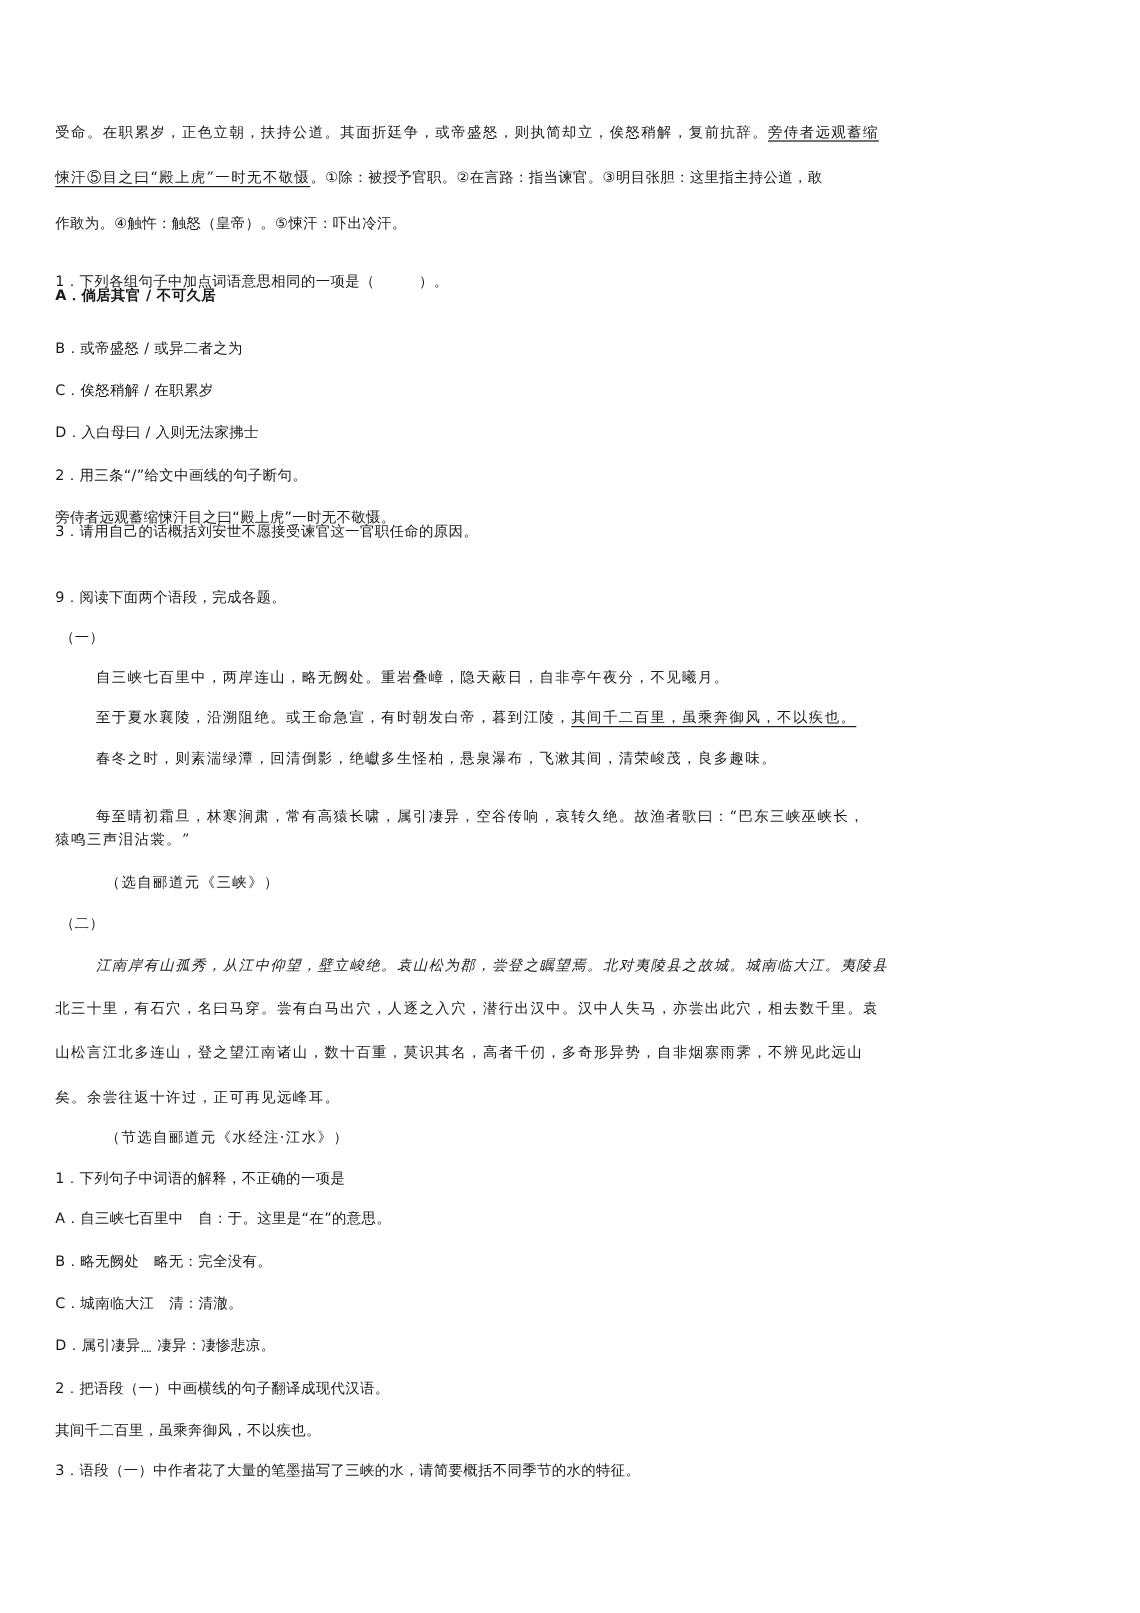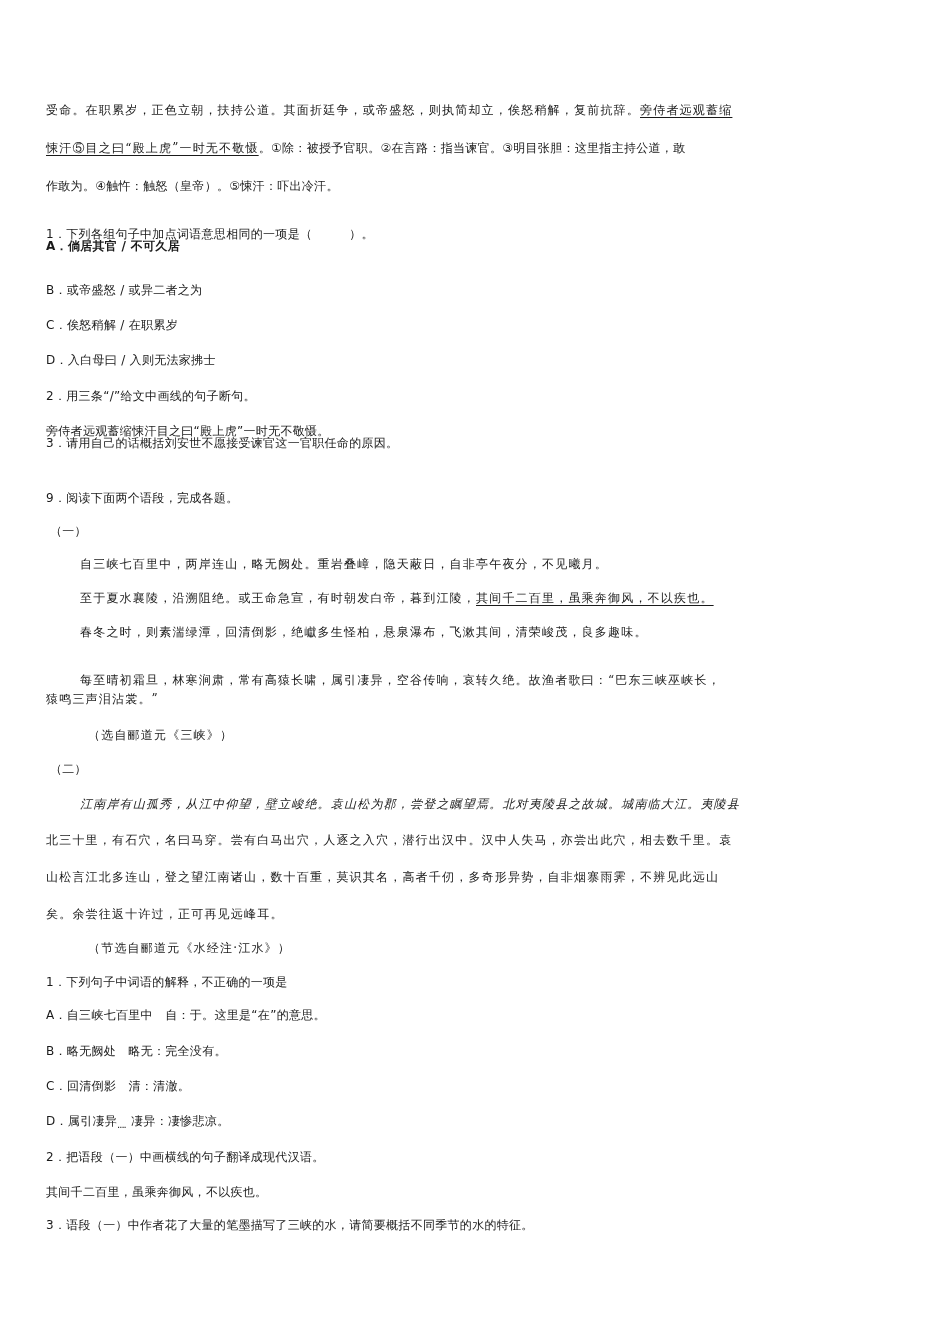--- a/index.html
+++ b/index.html
@@ -54,21 +54,21 @@
   <div class="line song paren" style="top:663px;">（二）</div>
   <div class="line kai indent1" style="top:698px;font-style:italic;">江南岸有山孤秀，从江中仰望，壁立峻绝。袁山松为郡，尝登之瞩望焉。北对夷陵县之故城。城南临大江。夷陵县</div>
   <div class="line kai" style="top:734px;">北三十里，有石穴，名曰马穿。尝有白马出穴，人逐之入穴，潜行出汉中。汉中人失马，亦尝出此穴，相去数千里。袁</div>
   <div class="line kai" style="top:771px;">山松言江北多连山，登之望江南诸山，数十百重，莫识其名，高者千仞，多奇形异势，自非烟寨雨霁，不辨见此远山</div>
   <div class="line kai" style="top:808px;">矣。余尝往返十许过，正可再见远峰耳。</div>
   <div class="line kai indent2" style="top:842px;">（节选自郦道元《水经注·江水》）</div>
 
   <div class="line song" style="top:876px;text-align:right;">1．下列句子中词语的解释，不正确的一项是</div>
   <div class="line song" style="top:909px;">A．自三峡七百里中　自：于。这里是“在”的意思。</div>
   <div class="line song" style="top:945px;">B．略无阙处　略无：完全没有。</div>
-  <div class="line song" style="top:980px;">C．回清倒影　清：清澈。</div>
+  <div class="line song" style="top:980px;">C．城南临大江　清：清澈。</div>
   <div class="line song" style="top:1015px;">
     <span>D．属引凄异</span><span class="dots"></span><span>凄异：凄惨悲凉。</span>
   </div>
 
   <div class="line song" style="top:1051px;">2．把语段（一）中画横线的句子翻译成现代汉语。</div>
   <div class="line song" style="top:1086px;">其间千二百里，虽乘奔御风，不以疾也。</div>
   <div class="line song" style="top:1119px;">3．语段（一）中作者花了大量的笔墨描写了三峡的水，请简要概括不同季节的水的特征。</div>
 
 </div>
 

